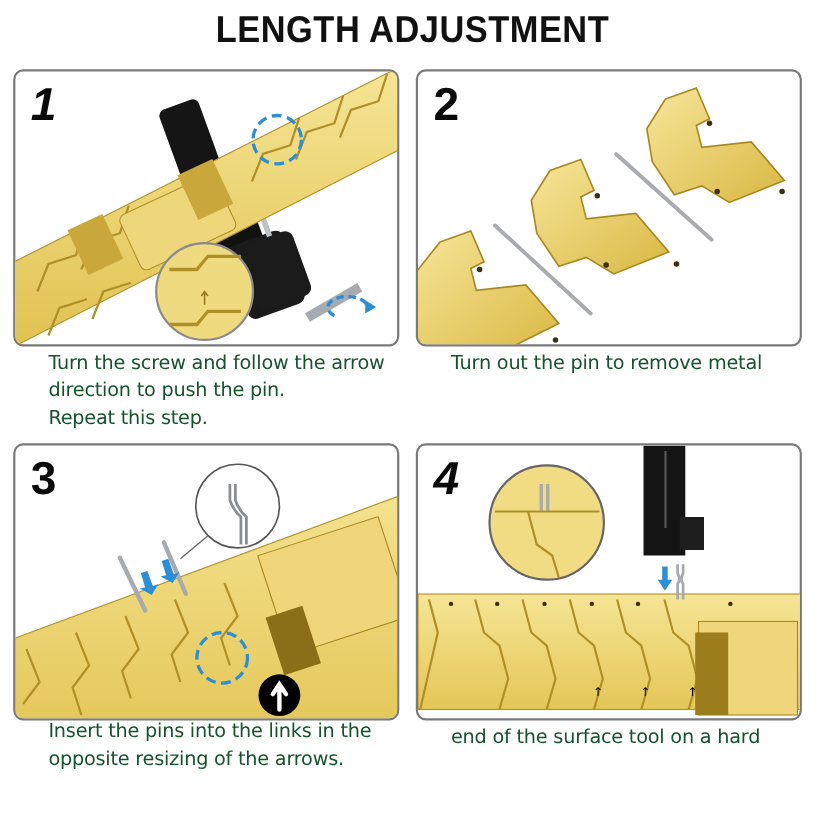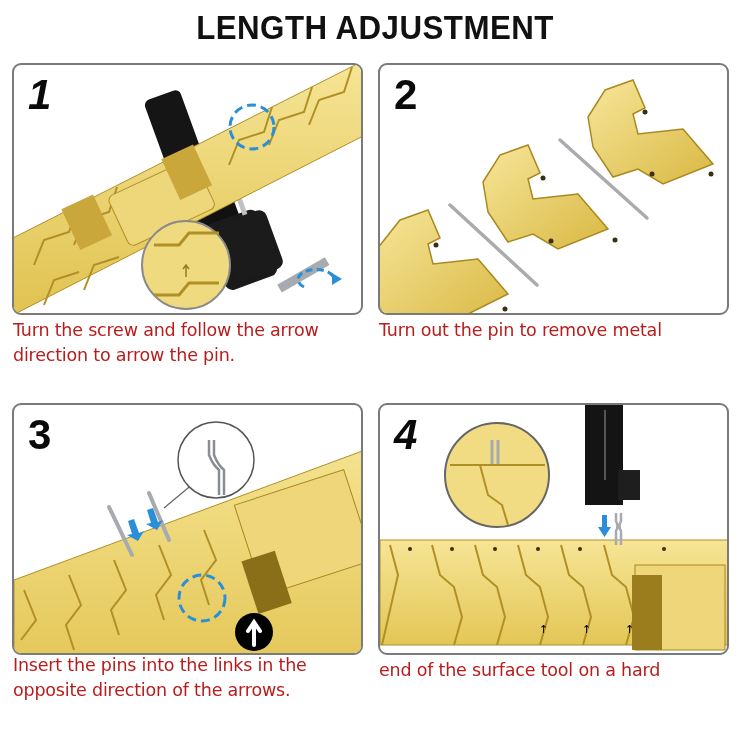--- a/index.html
+++ b/index.html
@@ -13,21 +13,21 @@
     position:absolute; width:351px; height:252px; border:2px solid #7a7a7a;
     border-radius:9px; background:#fff; overflow:hidden; box-sizing:border-box;
   }
   .panel svg { position:absolute; left:0; top:0; }
   .step-num {
     position:absolute; left:14px; top:6px; font-family:"Liberation Sans", sans-serif;
     font-weight:bold; font-style:italic; font-size:42px; color:#0a0a0a; z-index:3;
   }
   .caption {
     position:absolute; width:360px; font-family:"DejaVu Sans", sans-serif; font-size:17.5px;
-    line-height:25px; color:#b91c1c; letter-spacing:-0.2px;
+    line-height:25px; color:#14532d; letter-spacing:-0.2px;margin-left:31px;
   }
   .caption span { display:block; white-space:nowrap; }
 </style>
 </head>
 <body>
 
 <div class="title">LENGTH ADJUSTMENT</div>
 
 <div class="panel" style="left:12px; top:63px;">
   <svg width="351" height="252" viewBox="0 0 351 252">
@@ -72,21 +72,22 @@
       <path d="M172 212 v-12 m-3 4 l3 -4 l3 4" stroke="#9a7a1e" stroke-width="1.5" fill="none"></path>
     </g>
 
     <path d="M290 222 a18 10 0 1 1 30 -8" fill="none" stroke="#2a8fd8" stroke-width="3" stroke-dasharray="7 4"></path>
     <polygon points="318,208 328,214 318,220" fill="#2a8fd8"></polygon>
   </svg>
   <div class="step-num">1</div>
 </div>
 <div class="caption" style="left:13px; top:318px;">
   <span>Turn the screw and follow the arrow</span>
-  <span>direction to arrow the pin.</span>
+  <span>direction to push the pin.</span>
+  <span>Repeat this step.</span>
 </div>
 
 <div class="panel" style="left:378px; top:63px;">
   <svg width="351" height="252" viewBox="0 0 351 252">
     <defs>
       <linearGradient id="g2" x1="0" y1="0" x2="1" y2="1">
         <stop offset="0" stop-color="#f7e69a"></stop>
           <stop offset="1" stop-color="#d9b843"></stop>
       </linearGradient>
     </defs>
@@ -148,21 +149,21 @@
     <circle cx="188" cy="193" r="23" fill="none" stroke="#2a8fd8" stroke-width="3" stroke-dasharray="9 5"></circle>
     <g>
       <circle cx="240" cy="227" r="19" fill="#000"></circle>
       <path d="M240 240 v-20 m-6 6 l6 -9 l6 9" stroke="#fff" stroke-width="4" fill="none" stroke-linecap="round"></path>
     </g>
   </svg>
   <div class="step-num" style="font-style:normal;">3</div>
 </div>
 <div class="caption" style="left:13px; top:653px;">
   <span>Insert the pins into the links in the</span>
-  <span>opposite direction of the arrows.</span>
+  <span>opposite resizing of the arrows.</span>
 </div>
 
 <div class="panel" style="left:378px; top:403px;">
   <svg width="351" height="252" viewBox="0 0 351 252">
     <defs>
       <linearGradient id="g4" x1="0" y1="0" x2="0" y2="1">
         <stop offset="0" stop-color="#f6e595"></stop>
           <stop offset="1" stop-color="#e4c657"></stop>
       </linearGradient>
     </defs>

